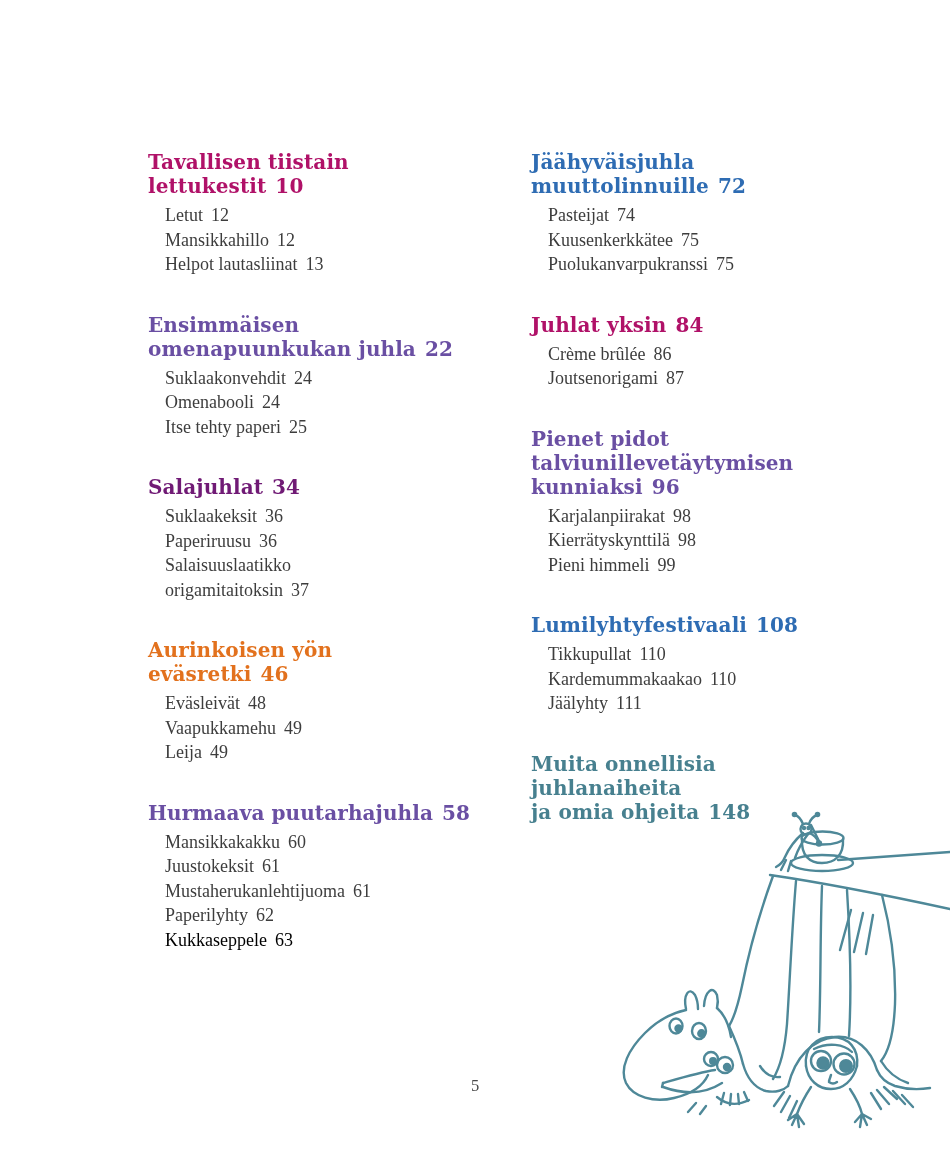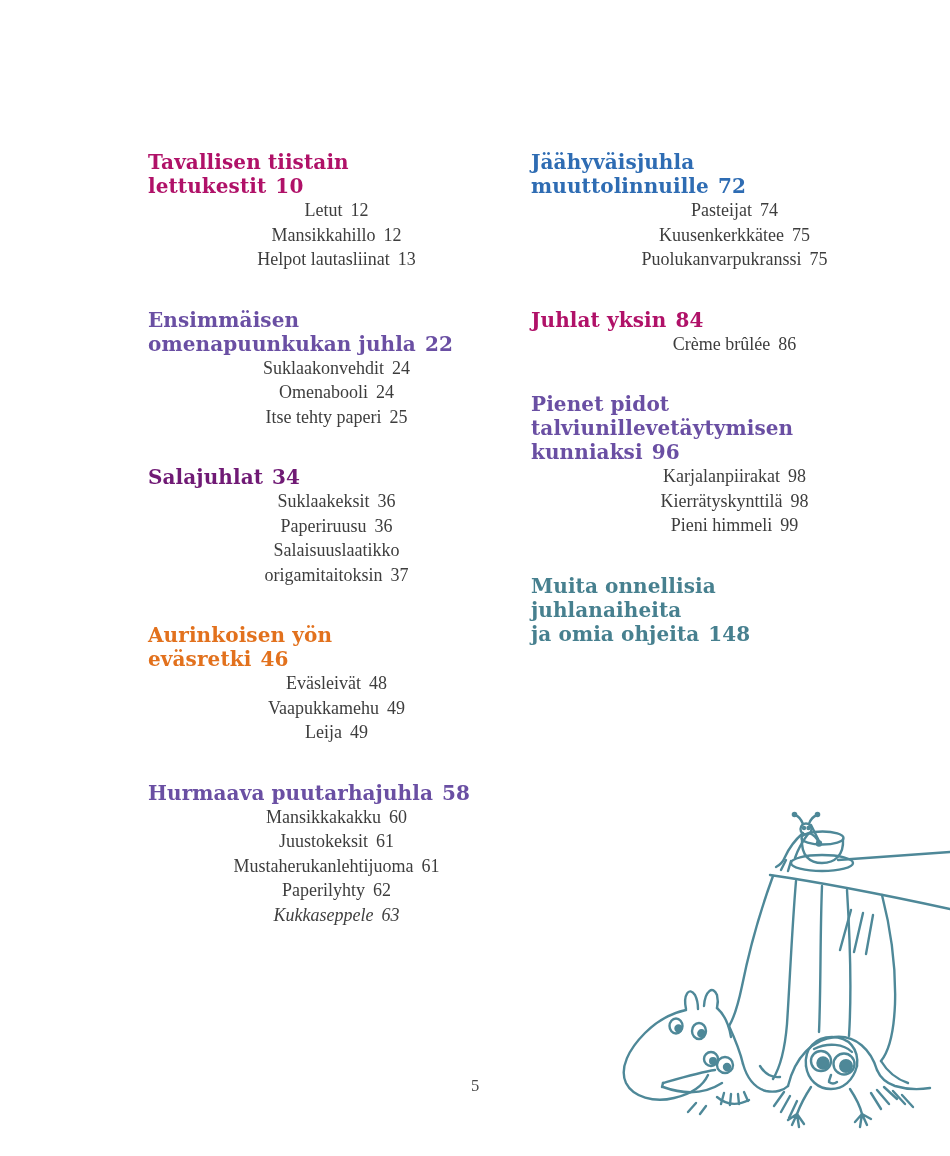--- a/index.html
+++ b/index.html
@@ -20,21 +20,21 @@
   .toc-title {
     font-family: "DejaVu Serif", serif;
     font-weight: bold;
     font-size: 20px;
     line-height: 24px;
     letter-spacing: 0.1px;
     white-space: pre-line;
   }
   .toc-title .num { margin-left: 0.45em; white-space: nowrap; }
 
-  .toc-items { padding-left: 17px; text-align: center; }
+  .toc-items { margin-top: 5px; padding-left: 17px; }
   .toc-item {
     font-size: 18px;
     line-height: 24.5px;
     color: #3d3d3d;
     white-space: pre-line;
   }
   .toc-item .num { margin-left: 0.45em; white-space: nowrap; }
 
   .page-number {
     position: absolute;
@@ -96,48 +96,57 @@
         <div class="toc-item" style="color: rgb(61, 61, 61);">Leija<span class="num">49</span></div>
       </div>
     </div>
     <div class="toc-section">
       <div class="toc-title" style="color: rgb(106, 79, 163);">Hurmaava puutarhajuhla<span class="num">58</span></div>
       <div class="toc-items">
         <div class="toc-item" style="color: rgb(61, 61, 61);">Mansikkakakku<span class="num">60</span></div>
         <div class="toc-item" style="color: rgb(61, 61, 61); font-family: Liberation Serif, serif;">Juustokeksit<span class="num">61</span></div>
         <div class="toc-item" style="color: rgb(61, 61, 61);">Mustaherukanlehtijuoma<span class="num">61</span></div>
         <div class="toc-item" style="color: rgb(61, 61, 61);">Paperilyhty<span class="num">62</span></div>
-        <div class="toc-item" style="color: #404040; font-style: italic;">Kukkaseppele<span class="num">63</span></div>
+        <div class="toc-item" style="color: #000000;">Kukkaseppele<span class="num">63</span></div>
       </div>
     </div>
   </div>
 <div id="col-right" class="toc-column">
     <div class="toc-section">
       <div class="toc-title" style="color: rgb(46, 108, 179);">Jäähyväisjuhla
 muuttolinnuille<span class="num">72</span></div>
       <div class="toc-items">
         <div class="toc-item" style="color: rgb(61, 61, 61);">Pasteijat<span class="num">74</span></div>
         <div class="toc-item" style="color: rgb(61, 61, 61);">Kuusenkerkkätee<span class="num">75</span></div>
         <div class="toc-item" style="color: rgb(61, 61, 61);">Puolukanvarpukranssi<span class="num">75</span></div>
       </div>
     </div>
     <div class="toc-section">
       <div class="toc-title" style="color: rgb(176, 17, 104);">Juhlat yksin<span class="num">84</span></div>
       <div class="toc-items">
         <div class="toc-item" style="color: rgb(61, 61, 61);">Crème brûlée<span class="num">86</span></div>
+        <div class="toc-item" style="color: rgb(61, 61, 61);">Joutsenorigami<span class="num">87</span></div>
       </div>
     </div>
     <div class="toc-section">
       <div class="toc-title" style="color: rgb(106, 79, 163);">Pienet pidot
 talviunillevetäytymisen
 kunniaksi<span class="num">96</span></div>
       <div class="toc-items">
         <div class="toc-item" style="color: rgb(61, 61, 61);">Karjalanpiirakat<span class="num">98</span></div>
         <div class="toc-item" style="color: rgb(61, 61, 61);">Kierrätyskynttilä<span class="num">98</span></div>
         <div class="toc-item" style="color: rgb(61, 61, 61);">Pieni himmeli<span class="num">99</span></div>
+      </div>
+    </div>
+    <div class="toc-section">
+      <div class="toc-title" style="color: rgb(46, 108, 179);">Lumilyhtyfestivaali<span class="num">108</span></div>
+      <div class="toc-items">
+        <div class="toc-item" style="color: rgb(61, 61, 61);">Tikkupullat<span class="num">110</span></div>
+        <div class="toc-item" style="color: rgb(61, 61, 61);">Kardemummakaakao<span class="num">110</span></div>
+        <div class="toc-item" style="color: rgb(61, 61, 61);">Jäälyhty<span class="num">111</span></div>
       </div>
     </div>
     <div class="toc-section">
       <div class="toc-title" style="color: rgb(71, 128, 143);">Muita onnellisia
 juhlanaiheita
 ja omia ohjeita<span class="num">148</span></div>
     </div>
   </div>
 
 <div class="page-number">5</div>

